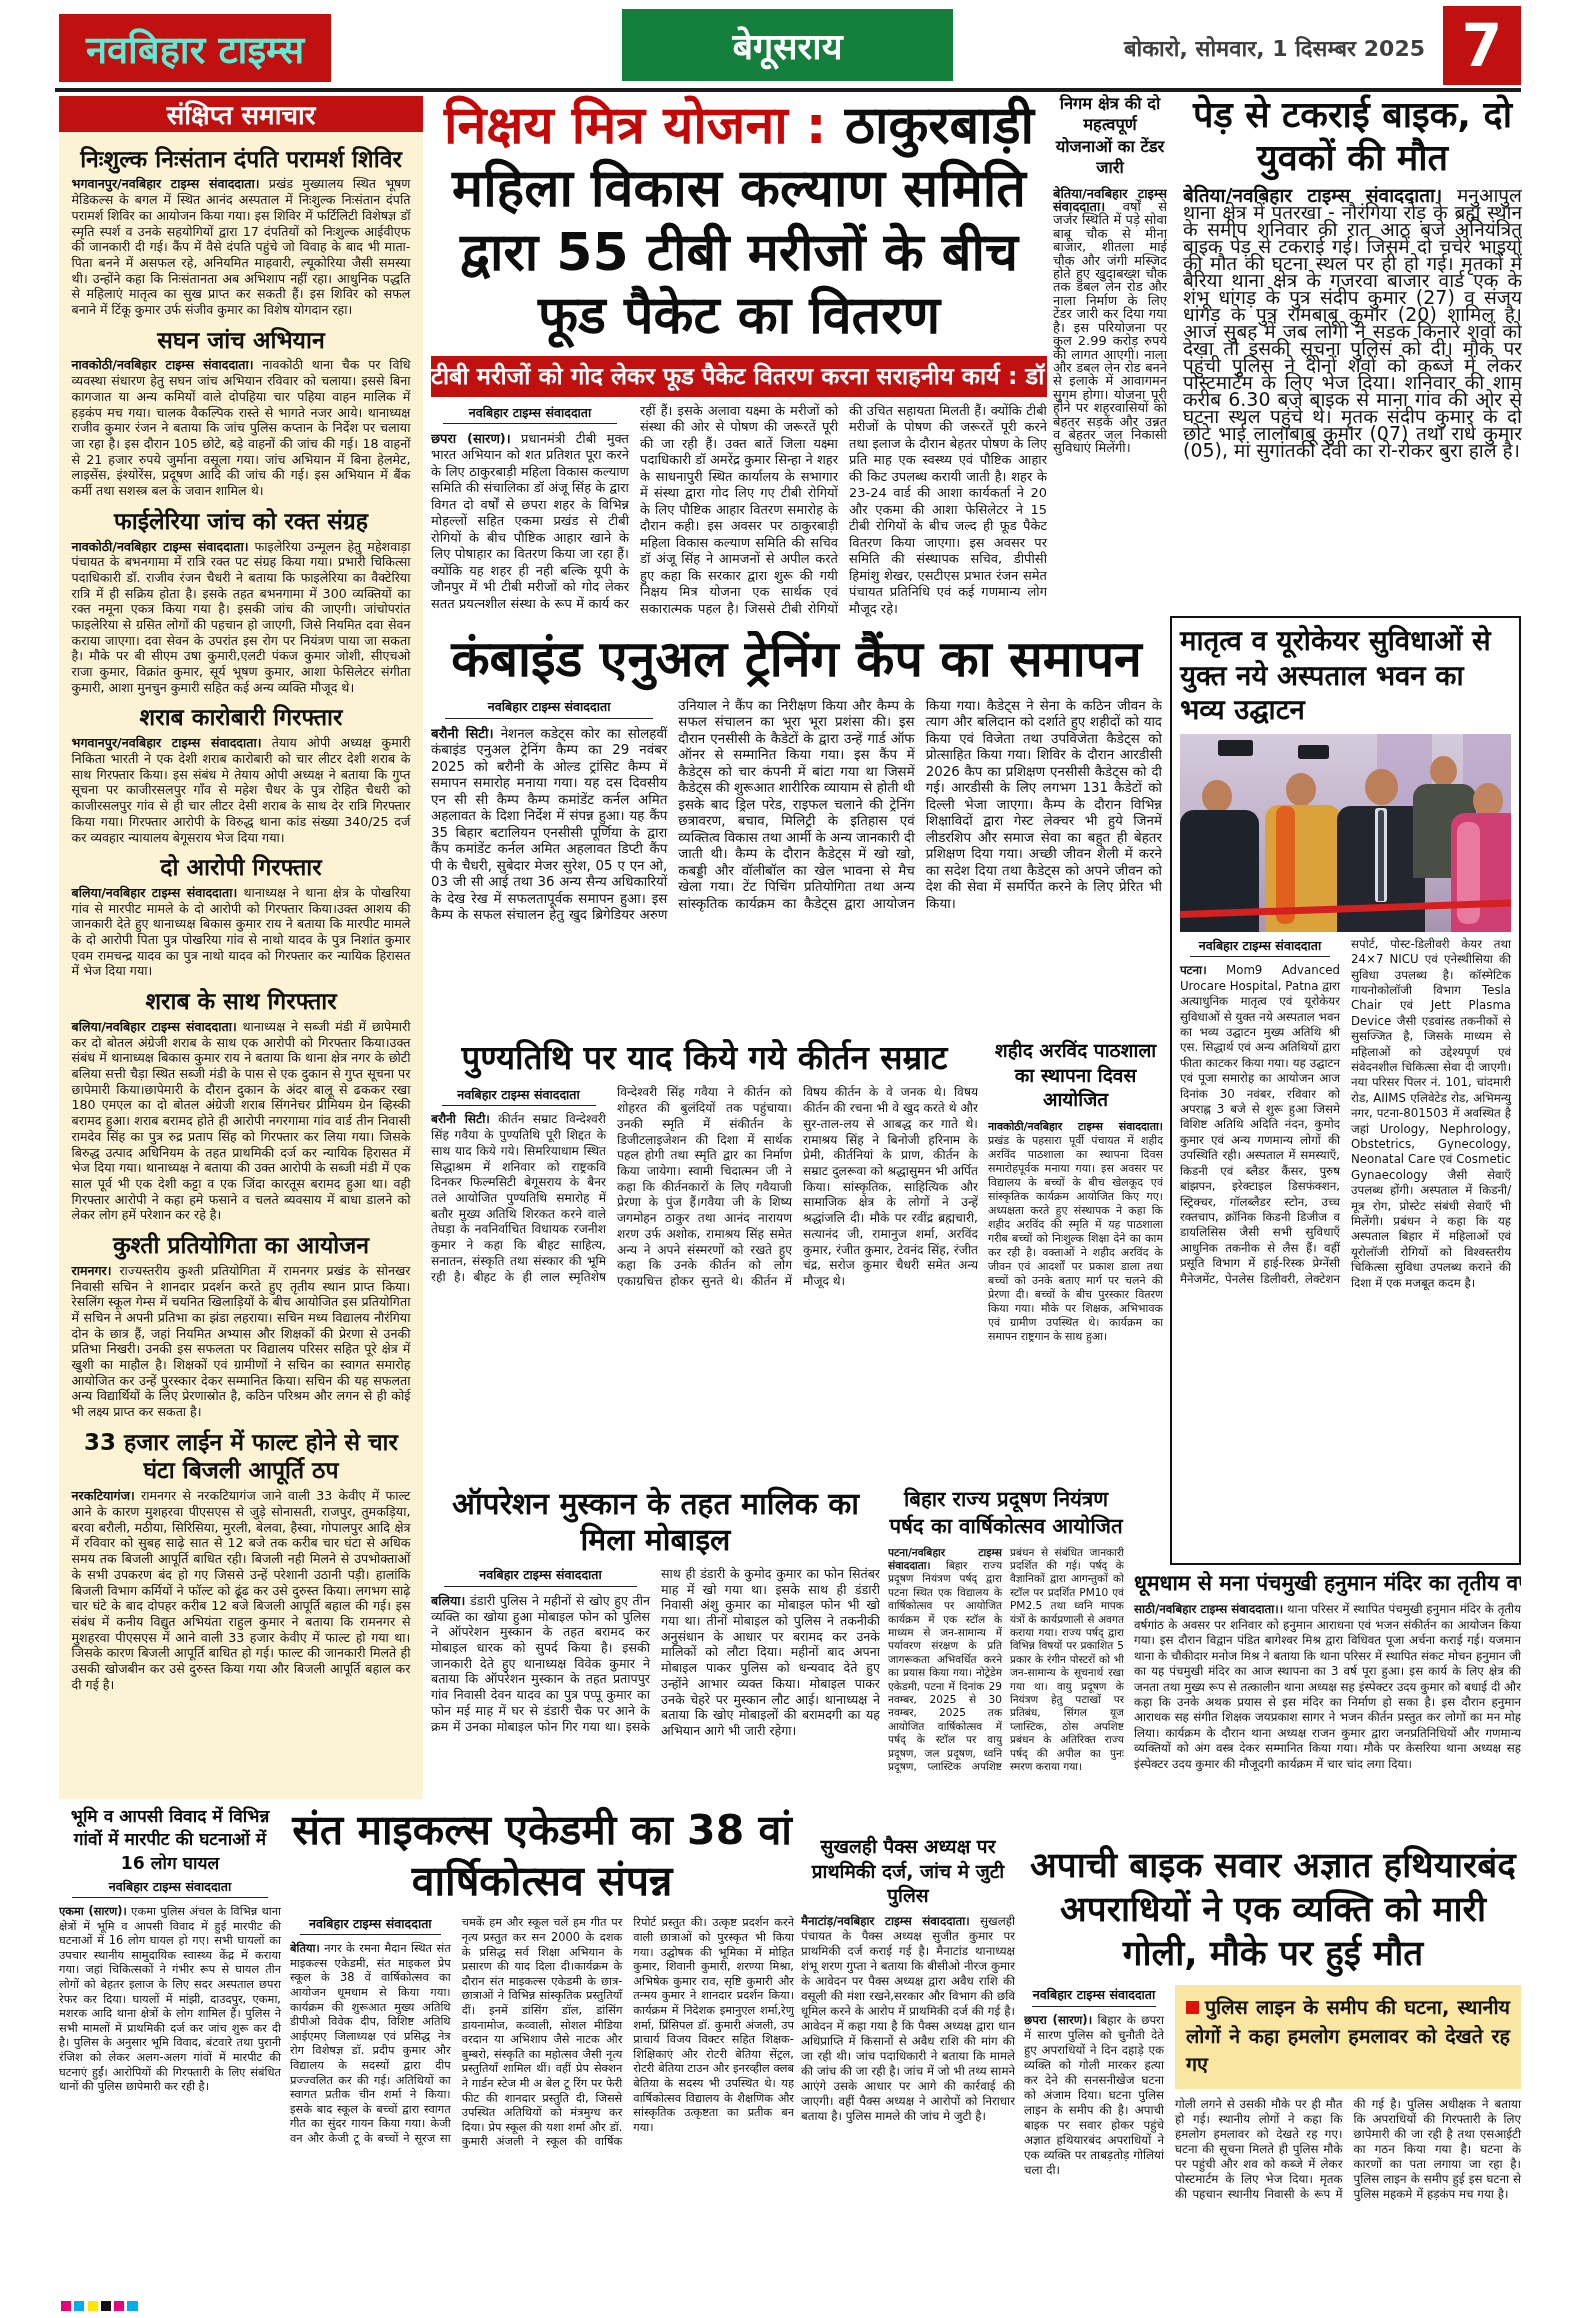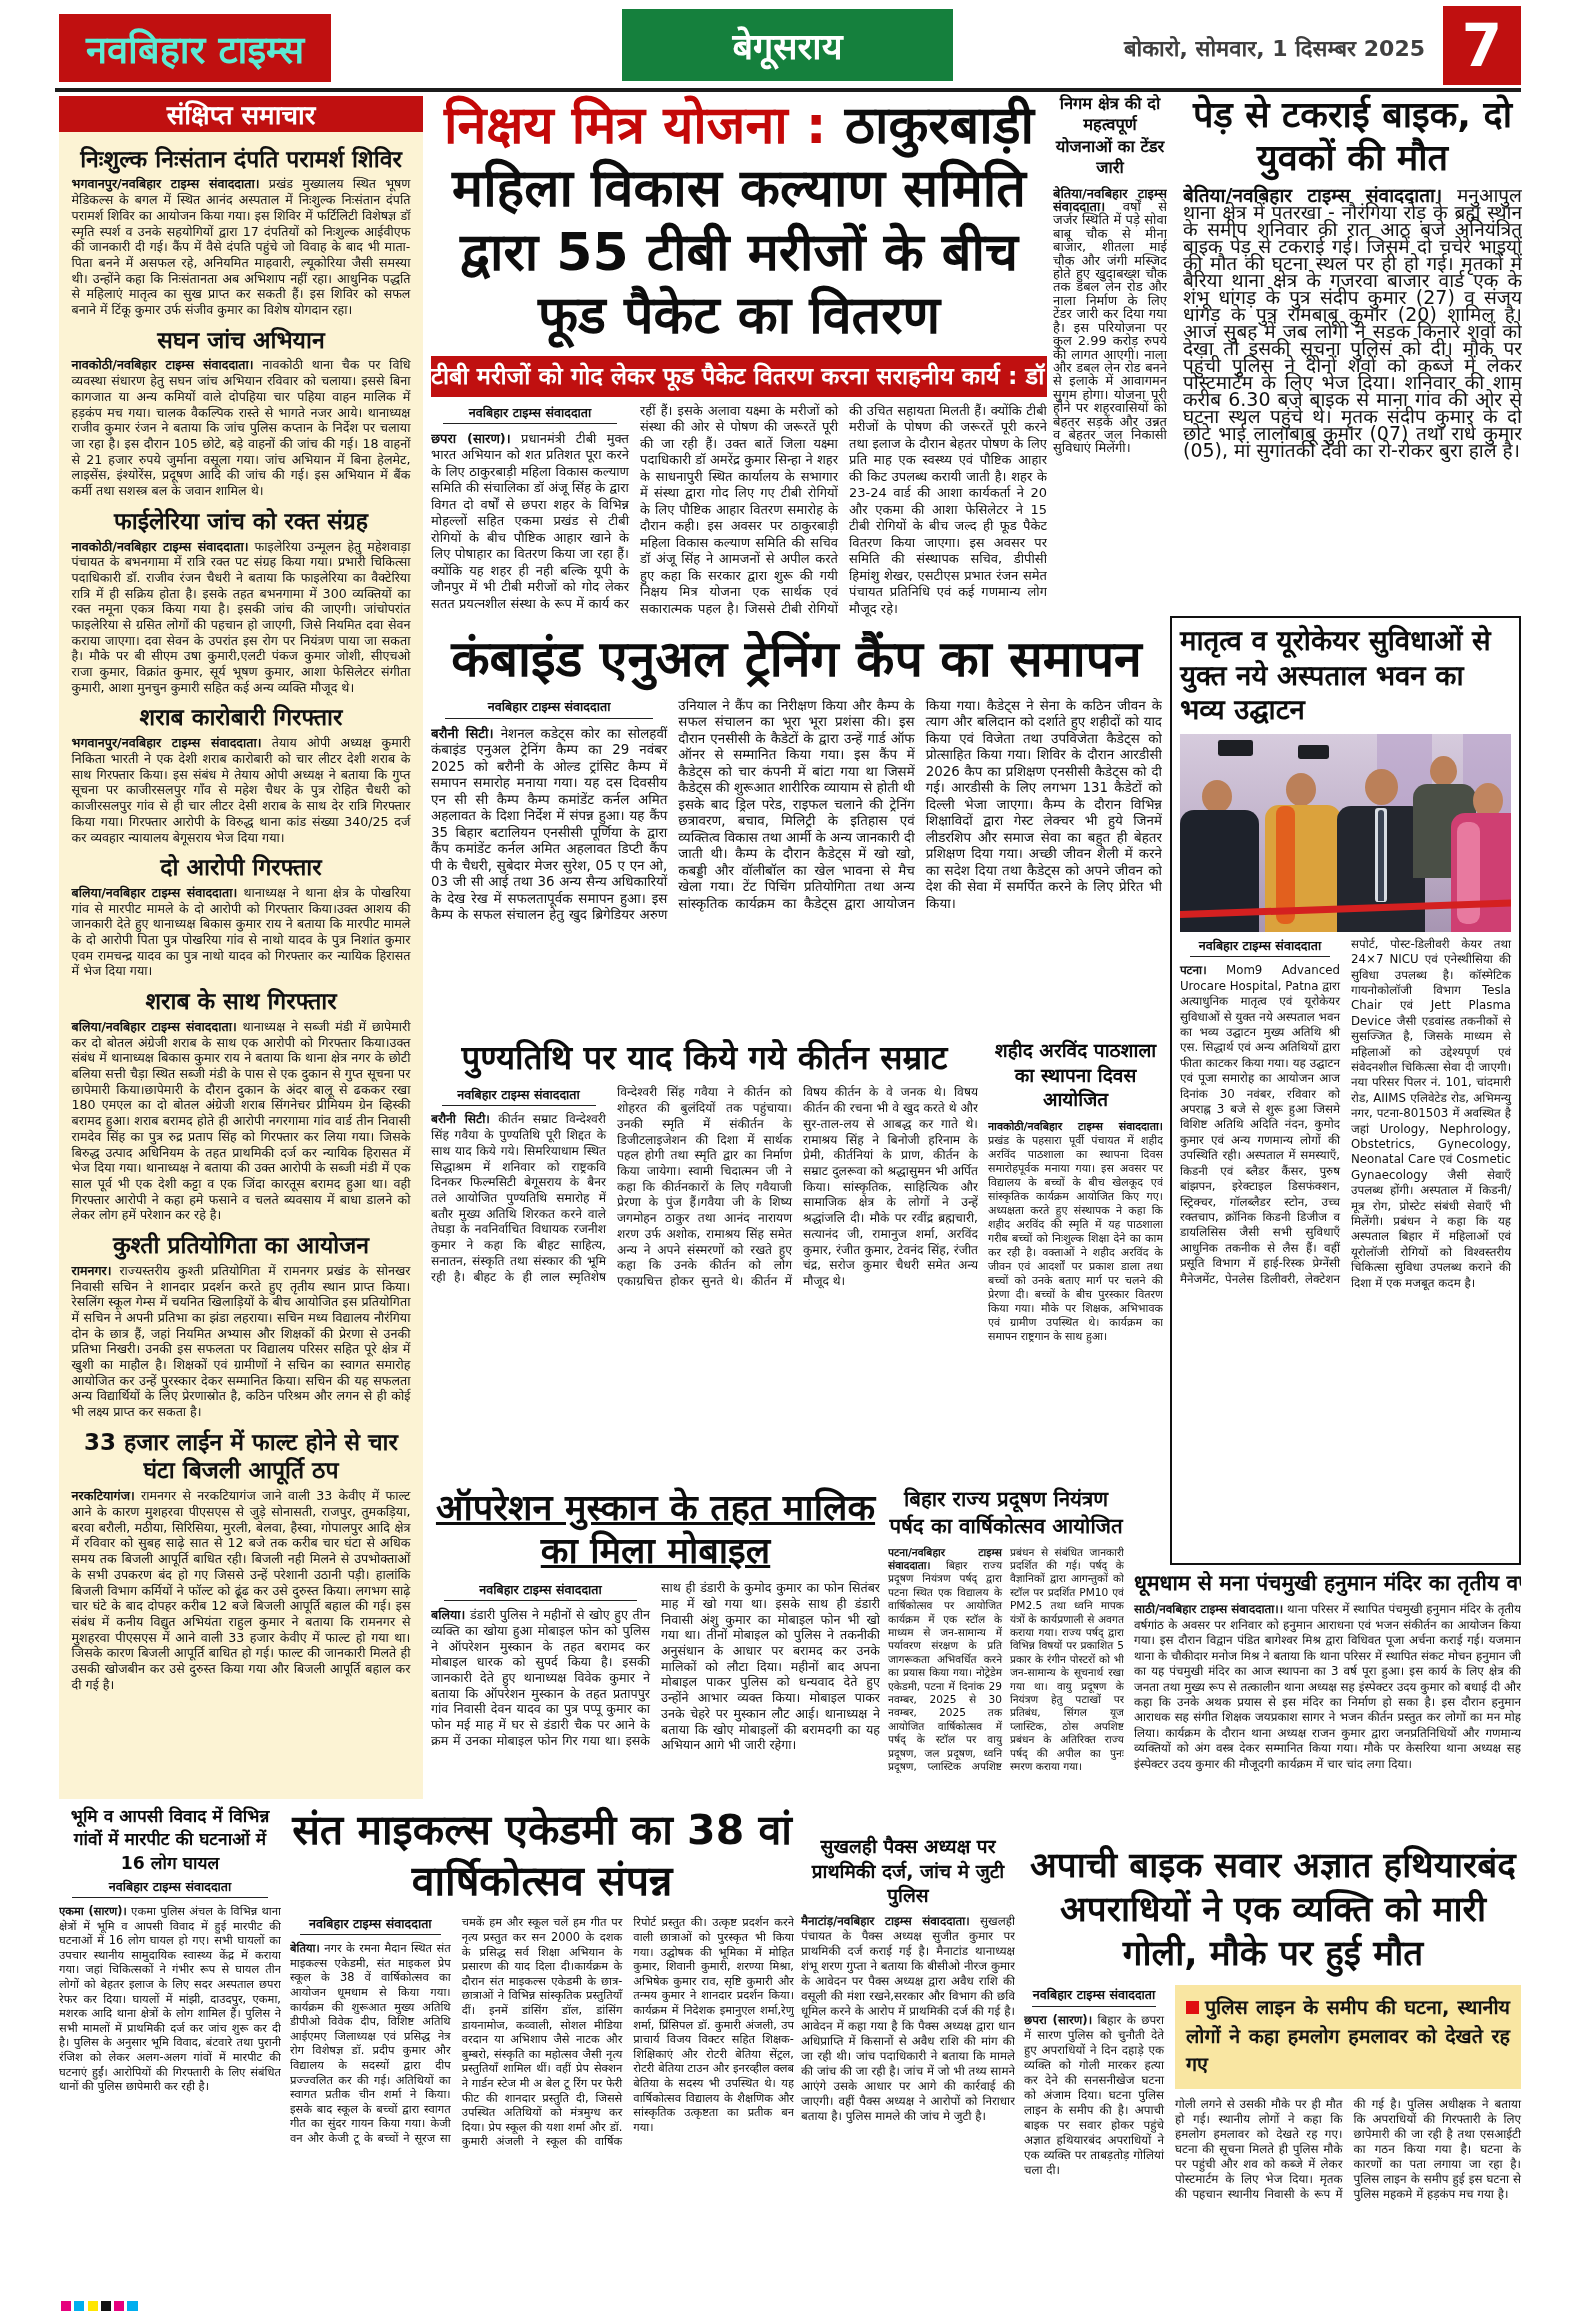--- a/index.html
+++ b/index.html
@@ -189,21 +189,21 @@
   </div>
 
   <div class="art" style="left:988px;top:1038px;width:175px;height:442px;">
     <h3 class="headline-sm" style="font-size:19px;line-height:1.3;">शहीद अरविंद पाठशाला का स्थापना दिवस आयोजित</h3>
     <div class="body" style="margin-top:7.9px;font-size:11px;line-height:14px;">
       <p><span class="lead">नावकोठी/नवबिहार टाइम्स संवाददाता।</span> <span>प्रखंड के पहसारा पूर्वी पंचायत में शहीद अरविंद पाठशाला का स्थापना दिवस समारोहपूर्वक मनाया गया। इस अवसर पर विद्यालय के बच्चों के बीच खेलकूद एवं सांस्कृतिक कार्यक्रम आयोजित किए गए। अध्यक्षता करते हुए संस्थापक ने कहा कि शहीद अरविंद की स्मृति में यह पाठशाला गरीब बच्चों को निःशुल्क शिक्षा देने का काम कर रही है। वक्ताओं ने शहीद अरविंद के जीवन एवं आदर्शों पर प्रकाश डाला तथा बच्चों को उनके बताए मार्ग पर चलने की प्रेरणा दी। बच्चों के बीच पुरस्कार वितरण किया गया। मौके पर शिक्षक, अभिभावक एवं ग्रामीण उपस्थित थे। कार्यक्रम का समापन राष्ट्रगान के साथ हुआ।</span></p>
     </div>
   </div>
 
   <div class="art" style="left:431px;top:1486px;width:449px;height:309px;">
-    <h2 class="headline-md" style="font-size:36px;text-decoration:underline;">ऑपरेशन मुस्कान के तहत मालिक का मिला मोबाइल</h2>
+    <h2 class="headline-md" style="font-size:30px;">ऑपरेशन मुस्कान के तहत मालिक का मिला मोबाइल</h2>
     <div class="body cols2" style="margin-top:7.9px;height:246px;font-size:12.6px;line-height:15.7px;">
       <span class="byline">नवबिहार टाइम्स संवाददाता</span>
       <p><span class="lead">बलिया।</span> <span>डंडारी पुलिस ने महीनों से खोए हुए तीन व्यक्ति का खोया हुआ मोबाइल फोन को पुलिस ने ऑपरेशन मुस्कान के तहत बरामद कर मोबाइल धारक को सुपर्द किया है। इसकी जानकारी देते हुए थानाध्यक्ष विवेक कुमार ने बताया कि ऑपरेशन मुस्कान के तहत प्रतापपुर गांव निवासी देवन यादव का पुत्र पप्पू कुमार का फोन मई माह में घर से डंडारी चैक पर आने के क्रम में उनका मोबाइल फोन गिर गया था। इसके साथ ही डंडारी के कुमोद कुमार का फोन सितंबर माह में खो गया था। इसके साथ ही डंडारी निवासी अंशु कुमार का मोबाइल फोन भी खो गया था। तीनों मोबाइल को पुलिस ने तकनीकी अनुसंधान के आधार पर बरामद कर उनके मालिकों को लौटा दिया। महीनों बाद अपना मोबाइल पाकर पुलिस को धन्यवाद देते हुए उन्होंने आभार व्यक्त किया। मोबाइल पाकर उनके चेहरे पर मुस्कान लौट आई। थानाध्यक्ष ने बताया कि खोए मोबाइलों की बरामदगी का यह अभियान आगे भी जारी रहेगा।</span></p>
     </div>
   </div>
 
   <div class="art" style="left:888px;top:1486px;width:236px;height:309px;">
     <h3 class="headline-sm" style="font-size:20.5px;line-height:1.3;">बिहार राज्य प्रदूषण नियंत्रण पर्षद का वार्षिकोत्सव आयोजित</h3>
     <div class="body cols2" style="margin-top:6.3px;height:244px;font-size:10.6px;line-height:13.4px;column-gap:7.9px;">
       <p><span class="lead">पटना/नवबिहार टाइम्स संवाददाता।</span> <span>बिहार राज्य प्रदूषण नियंत्रण पर्षद् द्वारा पटना स्थित एक विद्यालय के वार्षिकोत्सव पर आयोजित कार्यक्रम में एक स्टॉल के माध्यम से जन-सामान्य में पर्यावरण संरक्षण के प्रति जागरूकता अभिवर्धित करने का प्रयास किया गया। नोट्रेडेम एकेडमी, पटना में दिनांक 29 नवम्बर, 2025 से 30 नवम्बर, 2025 तक आयोजित वार्षिकोत्सव में पर्षद् के स्टॉल पर वायु प्रदूषण, जल प्रदूषण, ध्वनि प्रदूषण, प्लास्टिक अपशिष्ट प्रबंधन से संबंधित जानकारी प्रदर्शित की गई। पर्षद् के वैज्ञानिकों द्वारा आगन्तुकों को स्टॉल पर प्रदर्शित PM10 एवं PM2.5 तथा ध्वनि मापक यंत्रों के कार्यप्रणाली से अवगत कराया गया। राज्य पर्षद् द्वारा विभिन्न विषयों पर प्रकाशित 5 प्रकार के रंगीन पोस्टरों को भी जन-सामान्य के सूचनार्थ रखा गया था। वायु प्रदूषण के नियंत्रण हेतु पटाखों पर प्रतिबंध, सिंगल यूज प्लास्टिक, ठोस अपशिष्ट प्रबंधन के अतिरिक्त राज्य पर्षद् की अपील का पुनः स्मरण कराया गया।</span></p>

